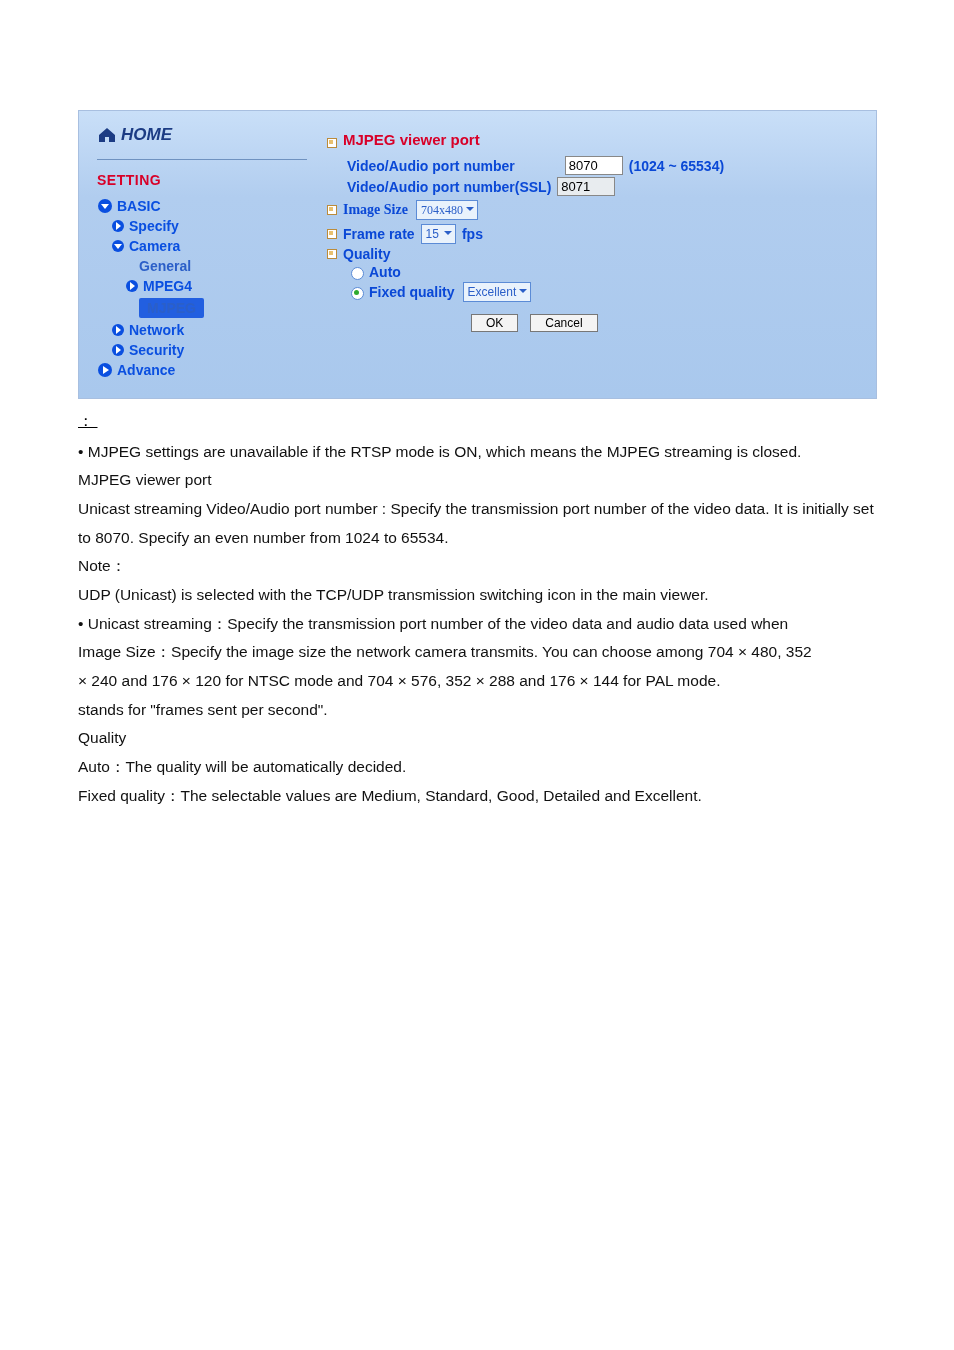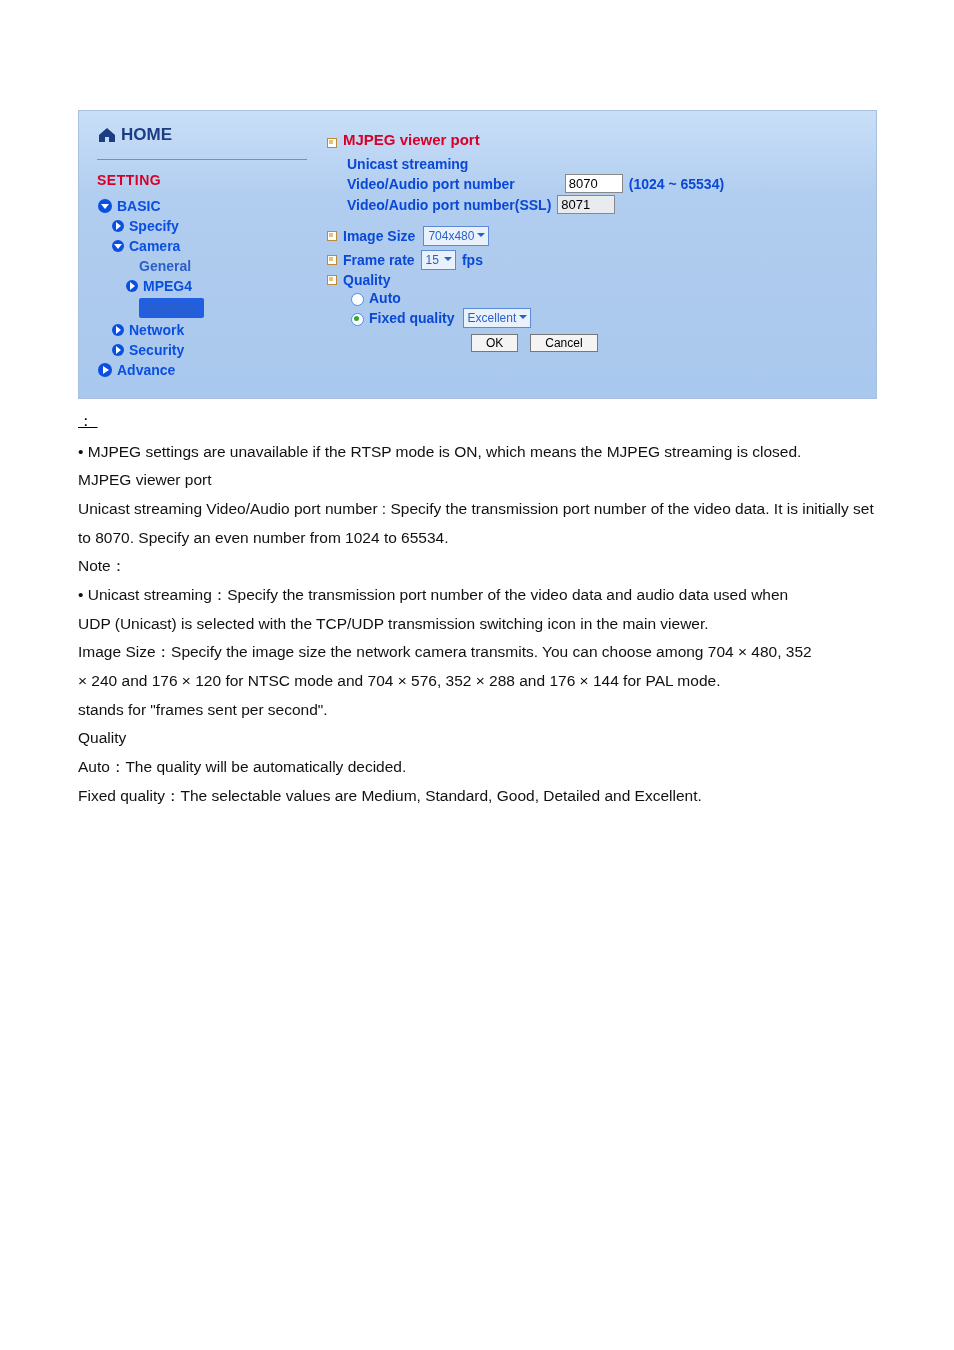--- a/index.html
+++ b/index.html
@@ -28,20 +28,21 @@
     color: #0a4fe0;
   }
   .home-row {
     display: flex;
     align-items: center;
     font-size: 17px;
     font-weight: bold;
     color: #1c3c84;
     margin-bottom: 14px;
     cursor: pointer;
+    font-style: italic;
   }
   .home-row svg { flex: none; margin-right: 4px; }
   .divider {
     border: none;
     border-top: 1px solid #6f92c0;
     margin: 0 0 12px 0;
   }
   .sec-title {
     color: #d80028;
     font-weight: bold;
@@ -116,21 +117,21 @@
   }
   .radio {
     width:11px;height:11px;border-radius:50%;
     border:1px solid #5b8bd6;background:#fff;
     display:inline-block;margin-right:5px;
     position:relative;top:1px;
   }
   .radio.on::after{
     content:"";position:absolute;left:2px;top:2px;width:5px;height:5px;border-radius:50%;background:#2faa2f;
   }
-  .btns { margin-top:6px; padding-left:140px; }
+  .btns { margin-top:12px; padding-left:140px; }
   .btn {
     border:1px solid #777;background:#f4f4f4;
     font-size:12px;padding:1px 14px;margin:0 4px;
     cursor:pointer;
   }
   .bullet-sq {
     display:inline-block;width:8px;height:8px;
     background:#fff;border:1px solid #bb8b3b;
     margin-right:6px;position:relative;top:0;
   }
@@ -236,33 +237,30 @@
         <span class="nav-text">Advance</span>
       </div>
     </div>
 
     <div class="content">
       <div class="row">
         <span class="bullet-sq"></span>
         <span class="hdr">MJPEG viewer port</span>
       </div>
       <div class="row" style="padding-left:20px;">
-        <span class="sub">Unicast streaming</span>
-      </div>
-      <div class="row" style="padding-left:20px;">
         <span class="lbl">Video/Audio port number</span>
         <input class="txtinput" style="margin-left: 50px;" value="8070">
         <span class="range">(1024 ~ 65534)</span>
       </div>
       <div class="row" style="padding-left:20px;">
         <span class="lbl">Video/Audio port number(SSL)</span>
         <input class="txtinput ro" readonly="" value="8071" style="">
       </div>
 
-      <div class="row" style="margin-top:12px;">
+      <div class="row" style="margin-top:4px;font-family:Liberation Serif, serif;">
         <span class="bullet-sq"></span>
         <span class="lbl">Image Size</span>
         <span style="width:8px;"></span>
         <span class="sel">704x480</span>
       </div>
 
       <div class="row" style="margin-top:4px;text-align:center;">
         <span class="bullet-sq"></span>
         <span class="lbl">Frame rate</span>
         <span style="width:6px;"></span>
@@ -294,22 +292,22 @@
   </div>
 
   <div class="doc">
     <span class="note-link">：</span>
     <div>• MJPEG settings are unavailable if the RTSP mode is ON, which means the MJPEG streaming is closed.</div>
 
     <div class="para">
       <div>MJPEG viewer port</div>
       <div>Unicast streaming Video/Audio port number : Specify the transmission port number of the video data. It is initially set to 8070. Specify an even number from 1024 to 65534.</div>
       <div>Note：</div>
+      <div>UDP (Unicast) is selected with the TCP/UDP transmission switching icon in the main viewer.</div>
       <div>• Unicast streaming：Specify the transmission port number of the video data and audio data used when</div>
-      <div>UDP (Unicast) is selected with the TCP/UDP transmission switching icon in the main viewer.</div>
     </div>
 
     <div class="para2">
       <div>Image Size：Specify the image size the network camera transmits. You can choose among 704 × 480, 352</div>
       <div>× 240 and 176 × 120 for NTSC mode and 704 × 576, 352 × 288 and 176 × 144 for PAL mode.</div>
       <div>stands for "frames sent per second".</div>
     </div>
 
     <div class="para2">
       <div>Quality</div>

